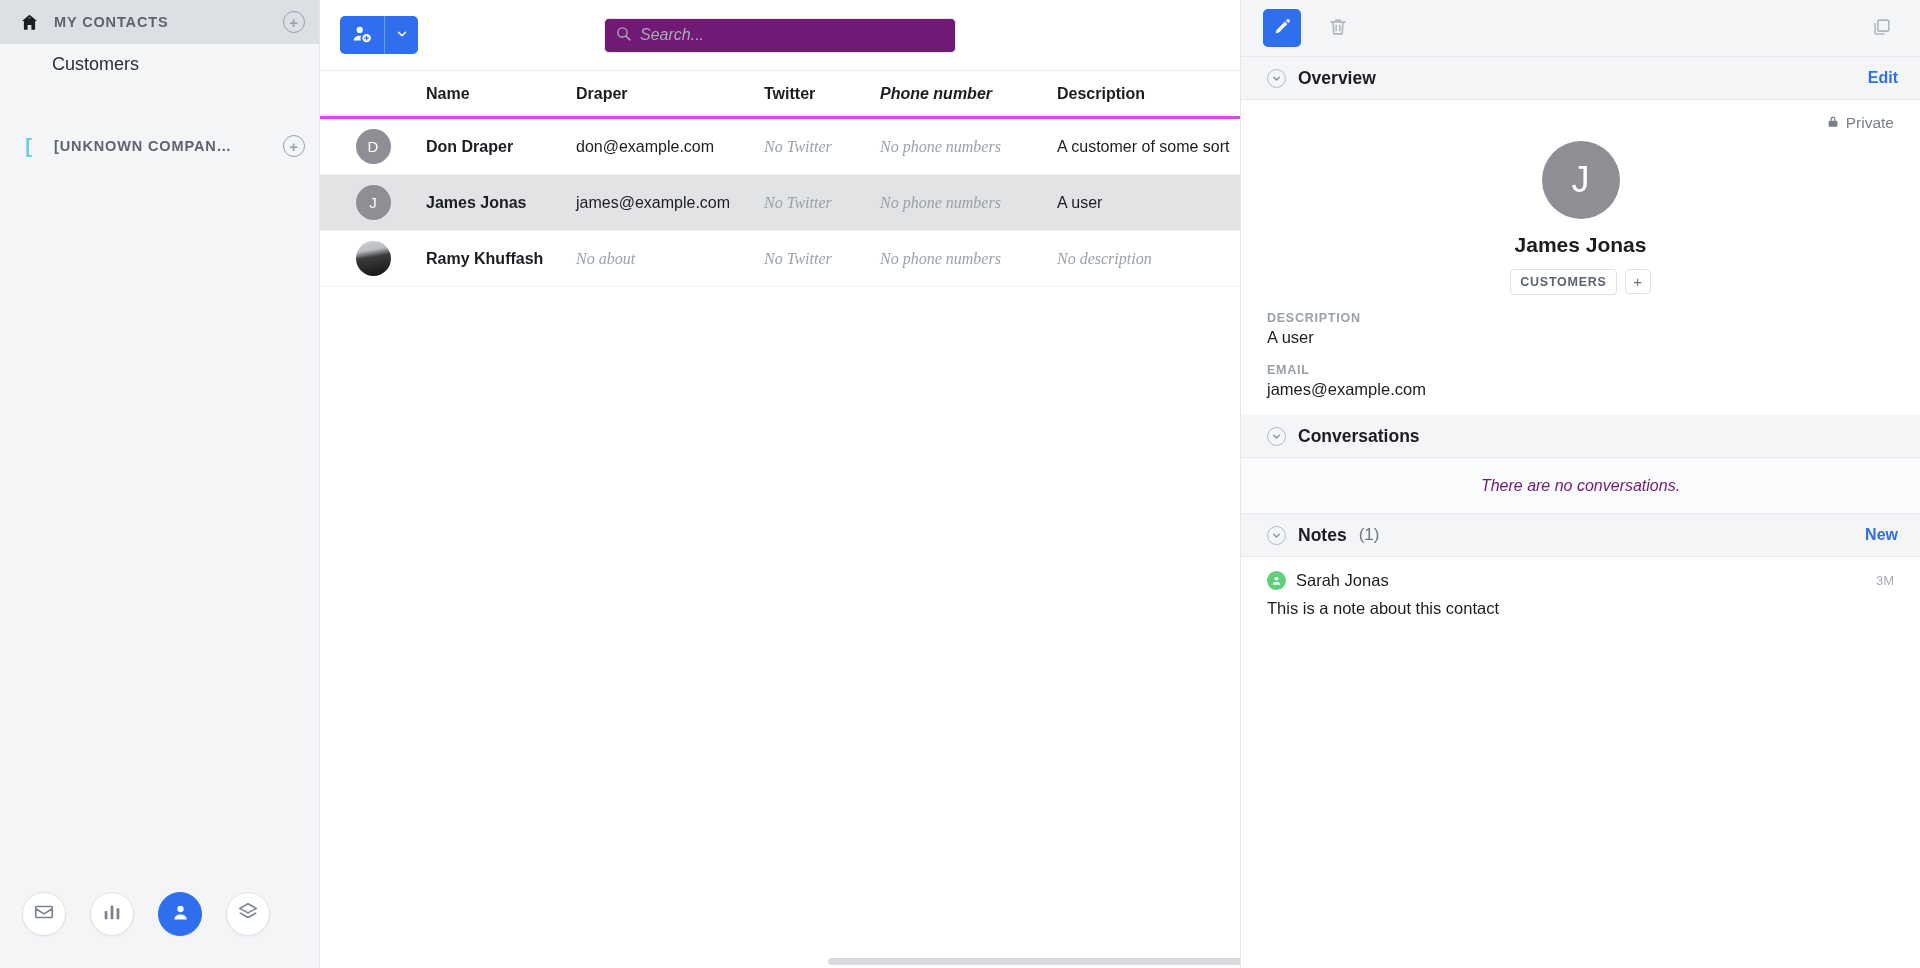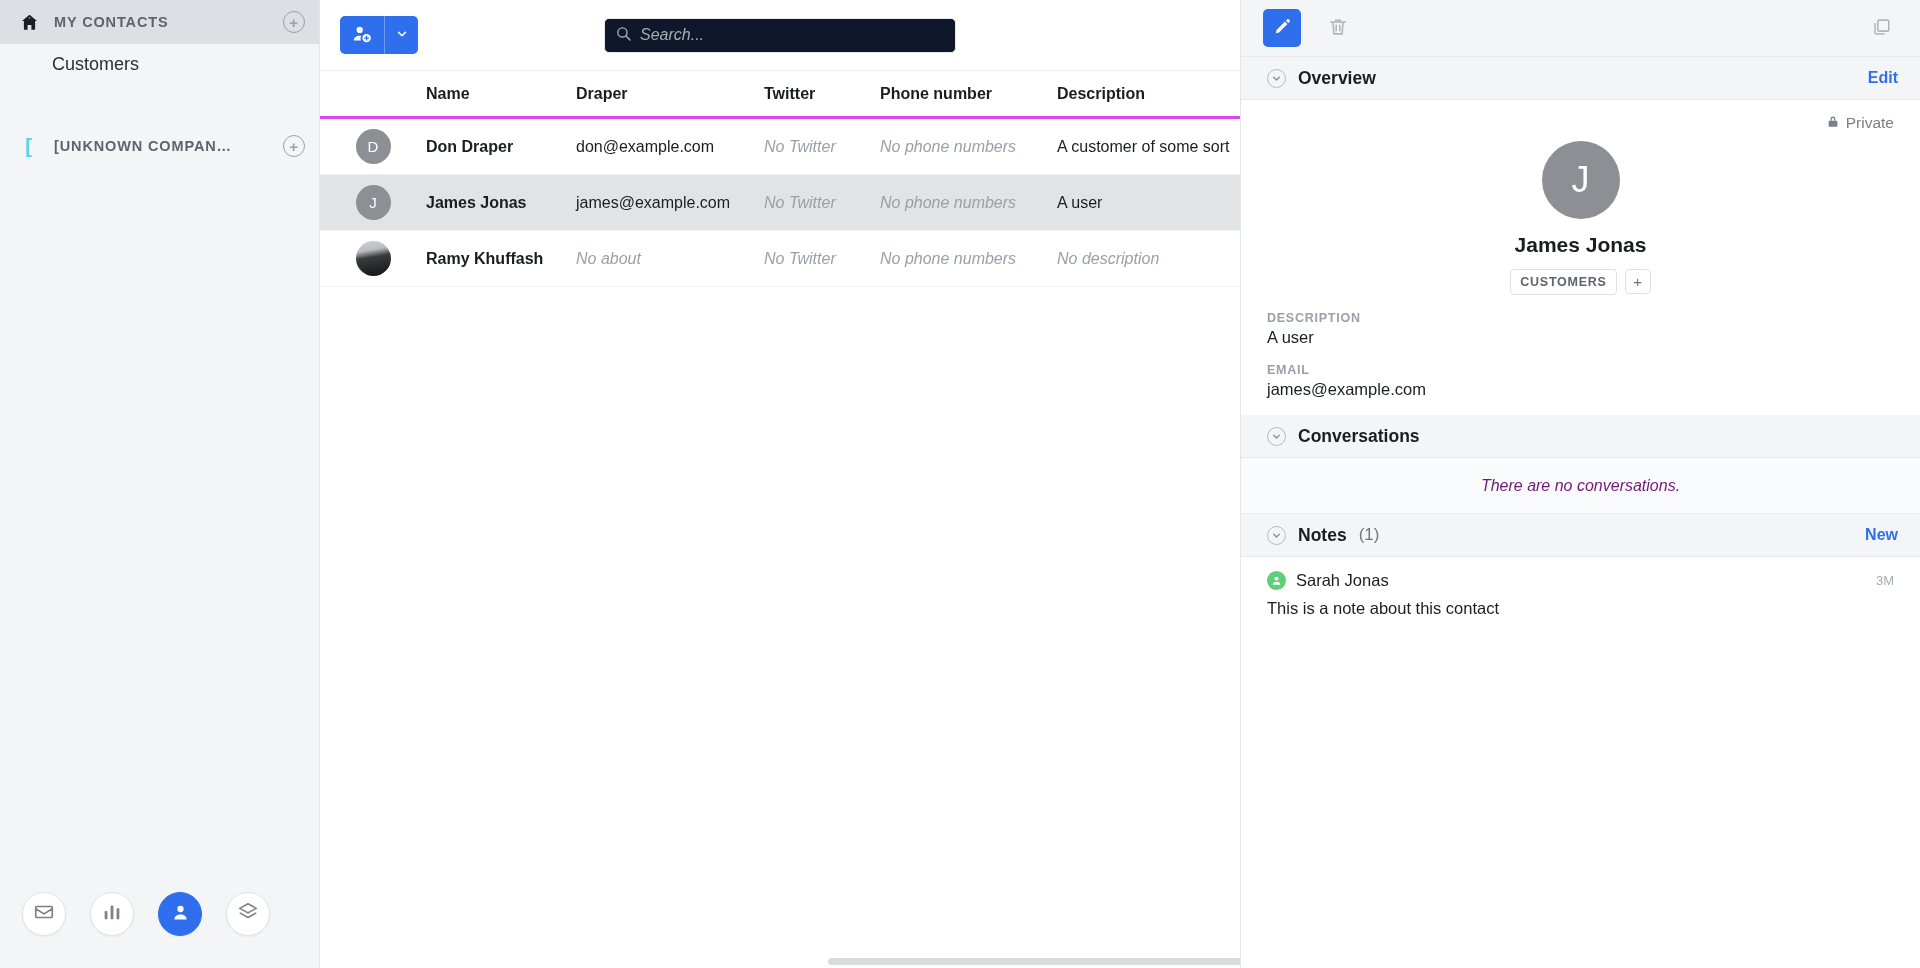--- a/index.html
+++ b/index.html
@@ -68,21 +68,21 @@
   .add-caret {
     width: 34px; background: #2f6fed; display: flex; align-items: center; justify-content: center;
     color: #fff; border: none; border-left: 1px solid rgba(255,255,255,.3);
   }
   .search-wrap {
     position: absolute; left: 50%; transform: translateX(-50%);
     width: 352px; height: 35px;
   }
   .search-box {
     width: 100%; height: 100%;
-    border: 1px solid #e6e8eb; border-radius: 5px; background: #0f172a;
+    border: 1px solid #e6e8eb; border-radius: 5px; background: #701a75;
     display: flex; align-items: center; padding: 4px 10px; gap: 8px;
   }
   .search-box input {
     border: none; outline: none; background: transparent;
     font-size: 16px; font-style: italic; color: #9aa0a9;
     font-family: "Liberation Sans", sans-serif; width: 100%;
   }
   .search-box input::placeholder { color: #a7acb4; font-style: italic; }
 
   .table { flex: 1 1 auto; overflow: hidden; position: relative; }
@@ -93,25 +93,25 @@
   }
   .t-row {
     height: 56px; display: flex; align-items: center;
     border-bottom: 1px solid #f1f2f4; font-size: 16px; color: #1b1d21;
   }
   .t-row.selected { background: #e2e3e5; }
   .c-avatar { flex: 0 0 106px; display: flex; justify-content: center; }
   .c-name   { flex: 0 0 150px; font-weight: 700; }
   .c-email  { flex: 0 0 188px; }
   .c-twitter{ flex: 0 0 116px; }
-  .c-phone  { flex: 0 0 177px; }
+  .c-phone  { flex: 0 0 177px; font-style: italic; }
   .c-desc   { flex: 0 0 205px; }
   .c-extra  { flex: 1 1 auto; overflow: hidden; white-space: nowrap; }
   .t-head .c-extra { position: relative; }
-  .muted { color: #9aa0a9; font-style: italic; }
+  .muted { color: #9aa0a9; font-style: italic; font-family: Liberation Serif, serif; }
   .avatar {
     width: 35px; height: 35px; border-radius: 50%;
     background: #8d8f94; color: #ffffff;
     display: flex; align-items: center; justify-content: center;
     font-size: 15px; font-weight: 400;
   }
   .avatar.photo {
     background: linear-gradient(170deg,#cfd2d6 0%,#b9bcc1 28%,#3a3b3d 46%,#131314 100%);
   }
   .hscroll {

